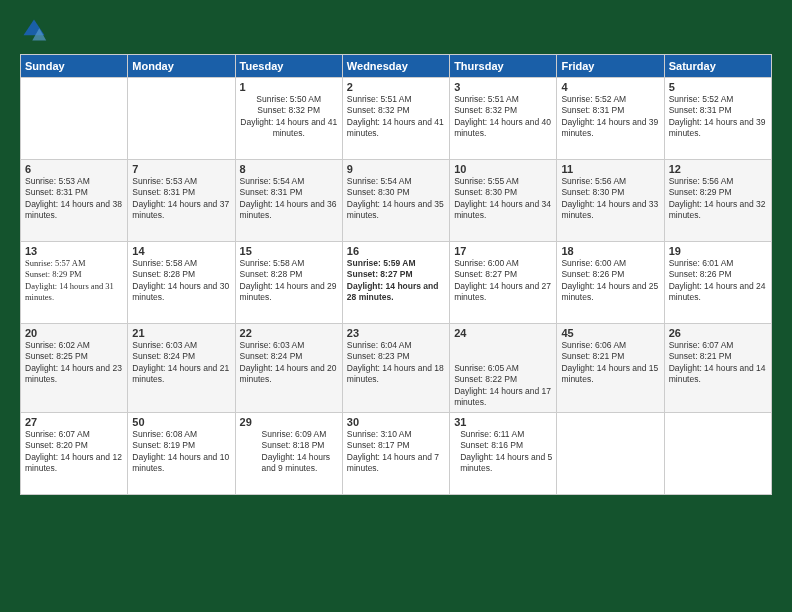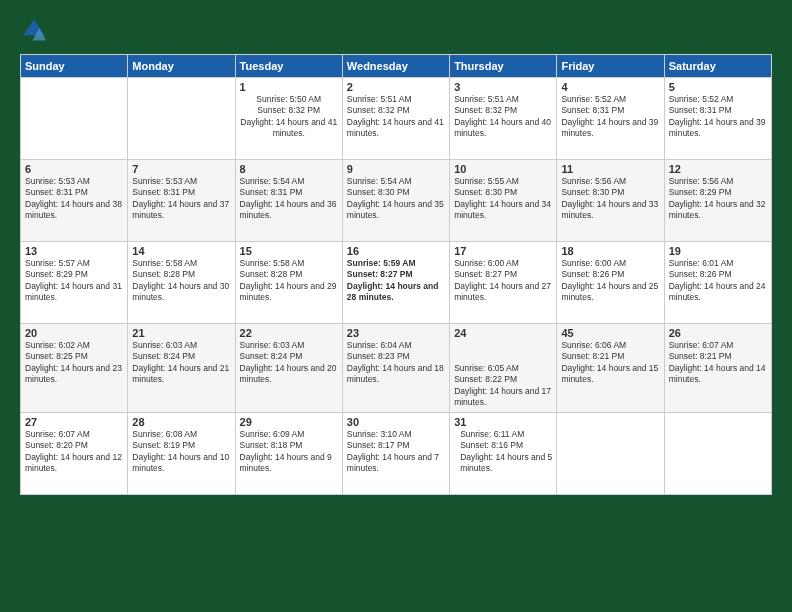--- a/index.html
+++ b/index.html
@@ -209,21 +209,21 @@
           <td>
             <span class="day-number">12</span>
             <div class="day-info" style="white-space: pre-line;">Sunrise: 5:56 AM
 Sunset: 8:29 PM
 Daylight: 14 hours and 32 minutes.</div>
           </td>
         </tr>
         <tr>
           <td>
             <span class="day-number">13</span>
-            <div class="day-info" style="white-space: pre-line;">Sunrise: 5:57 AM
+            <div class="day-info" style="white-space: pre-line; font-family: Liberation Serif, serif;">Sunrise: 5:57 AM
 Sunset: 8:29 PM
 Daylight: 14 hours and 31 minutes.</div>
           </td>
           <td>
             <span class="day-number">14</span>
             <div class="day-info" style="white-space: pre-line;">Sunrise: 5:58 AM
 Sunset: 8:28 PM
 Daylight: 14 hours and 30 minutes.</div>
           </td>
           <td>
@@ -302,28 +302,28 @@
           </td>
         </tr>
         <tr>
           <td>
             <span class="day-number">27</span>
             <div class="day-info" style="white-space: pre-line;">Sunrise: 6:07 AM
 Sunset: 8:20 PM
 Daylight: 14 hours and 12 minutes.</div>
           </td>
           <td>
-            <span class="day-number">28</span>
+            <span class="day-number">50</span>
             <div class="day-info" style="white-space: pre-line;">Sunrise: 6:08 AM
 Sunset: 8:19 PM
 Daylight: 14 hours and 10 minutes.</div>
           </td>
           <td>
             <span class="day-number">29</span>
-            <div class="day-info" style="white-space: pre-line;">Sunrise: 6:09 AM
+            <div class="day-info" style="white-space: pre-line; margin-left: 22px;">Sunrise: 6:09 AM
 Sunset: 8:18 PM
 Daylight: 14 hours and 9 minutes.</div>
           </td>
           <td>
             <span class="day-number">30</span>
             <div class="day-info" style="white-space: pre-line;">Sunrise: 3:10 AM
 Sunset: 8:17 PM
 Daylight: 14 hours and 7 minutes.</div>
           </td>
           <td>

